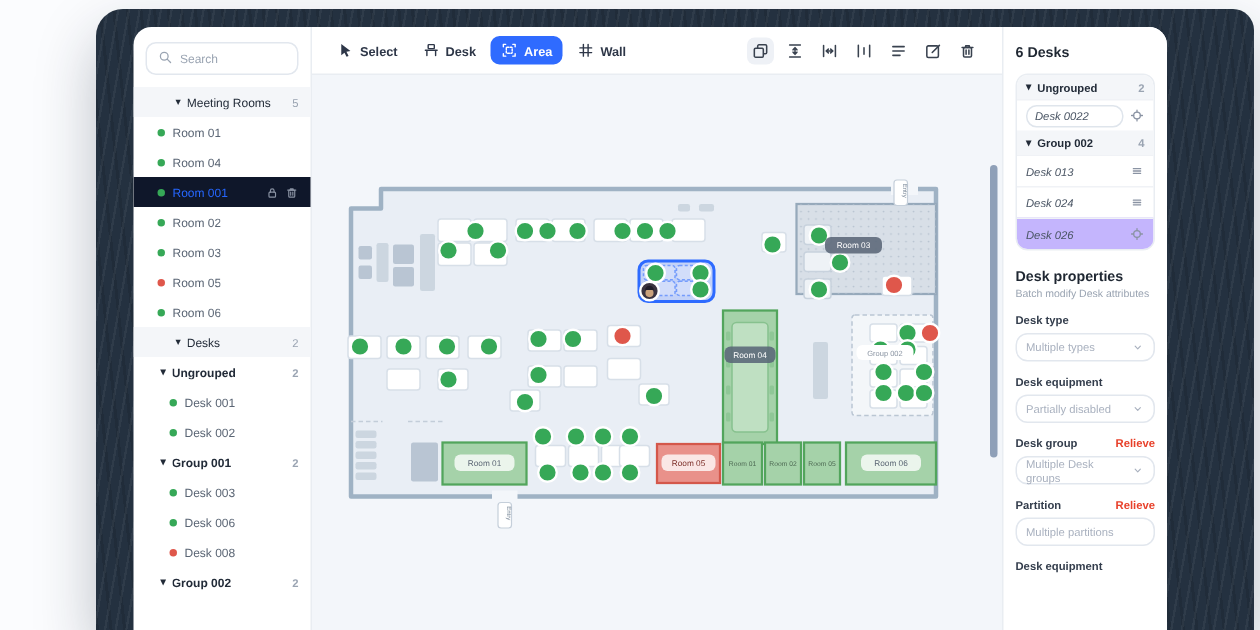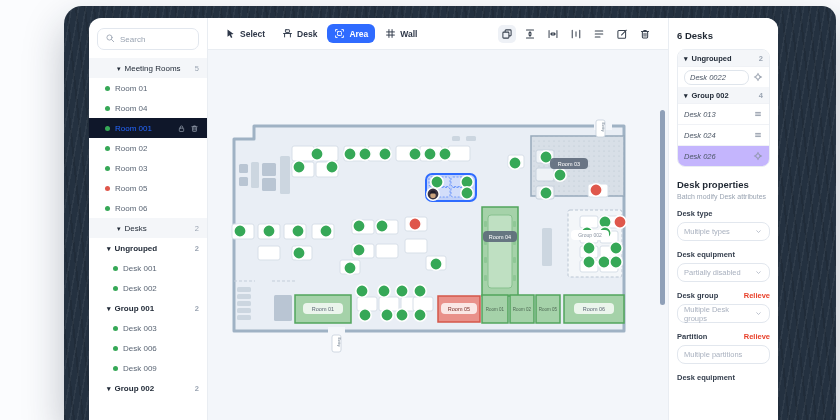--- a/index.html
+++ b/index.html
@@ -152,22 +152,22 @@
           </div>
           <div class="row item2">
             <span class="dot" style="background:#36a857"></span>
             <span class="lbl">Desk 003</span>
           </div>
           <div class="row item2">
             <span class="dot" style="background:#36a857"></span>
             <span class="lbl">Desk 006</span>
           </div>
           <div class="row item2">
-            <span class="dot" style="background:#36a857"></span>
-            <span class="lbl">Desk 009</span>
+            <span class="dot" style="background:#df574b"></span>
+            <span class="lbl">Desk 008</span>
           </div>
           <div class="row subheader">
             <span class="caret">▾</span>
             <span class="lbl">Group 002</span>
             <span class="count">2</span>
           </div>
         </div>
     </aside>
 
     <main class="main">

